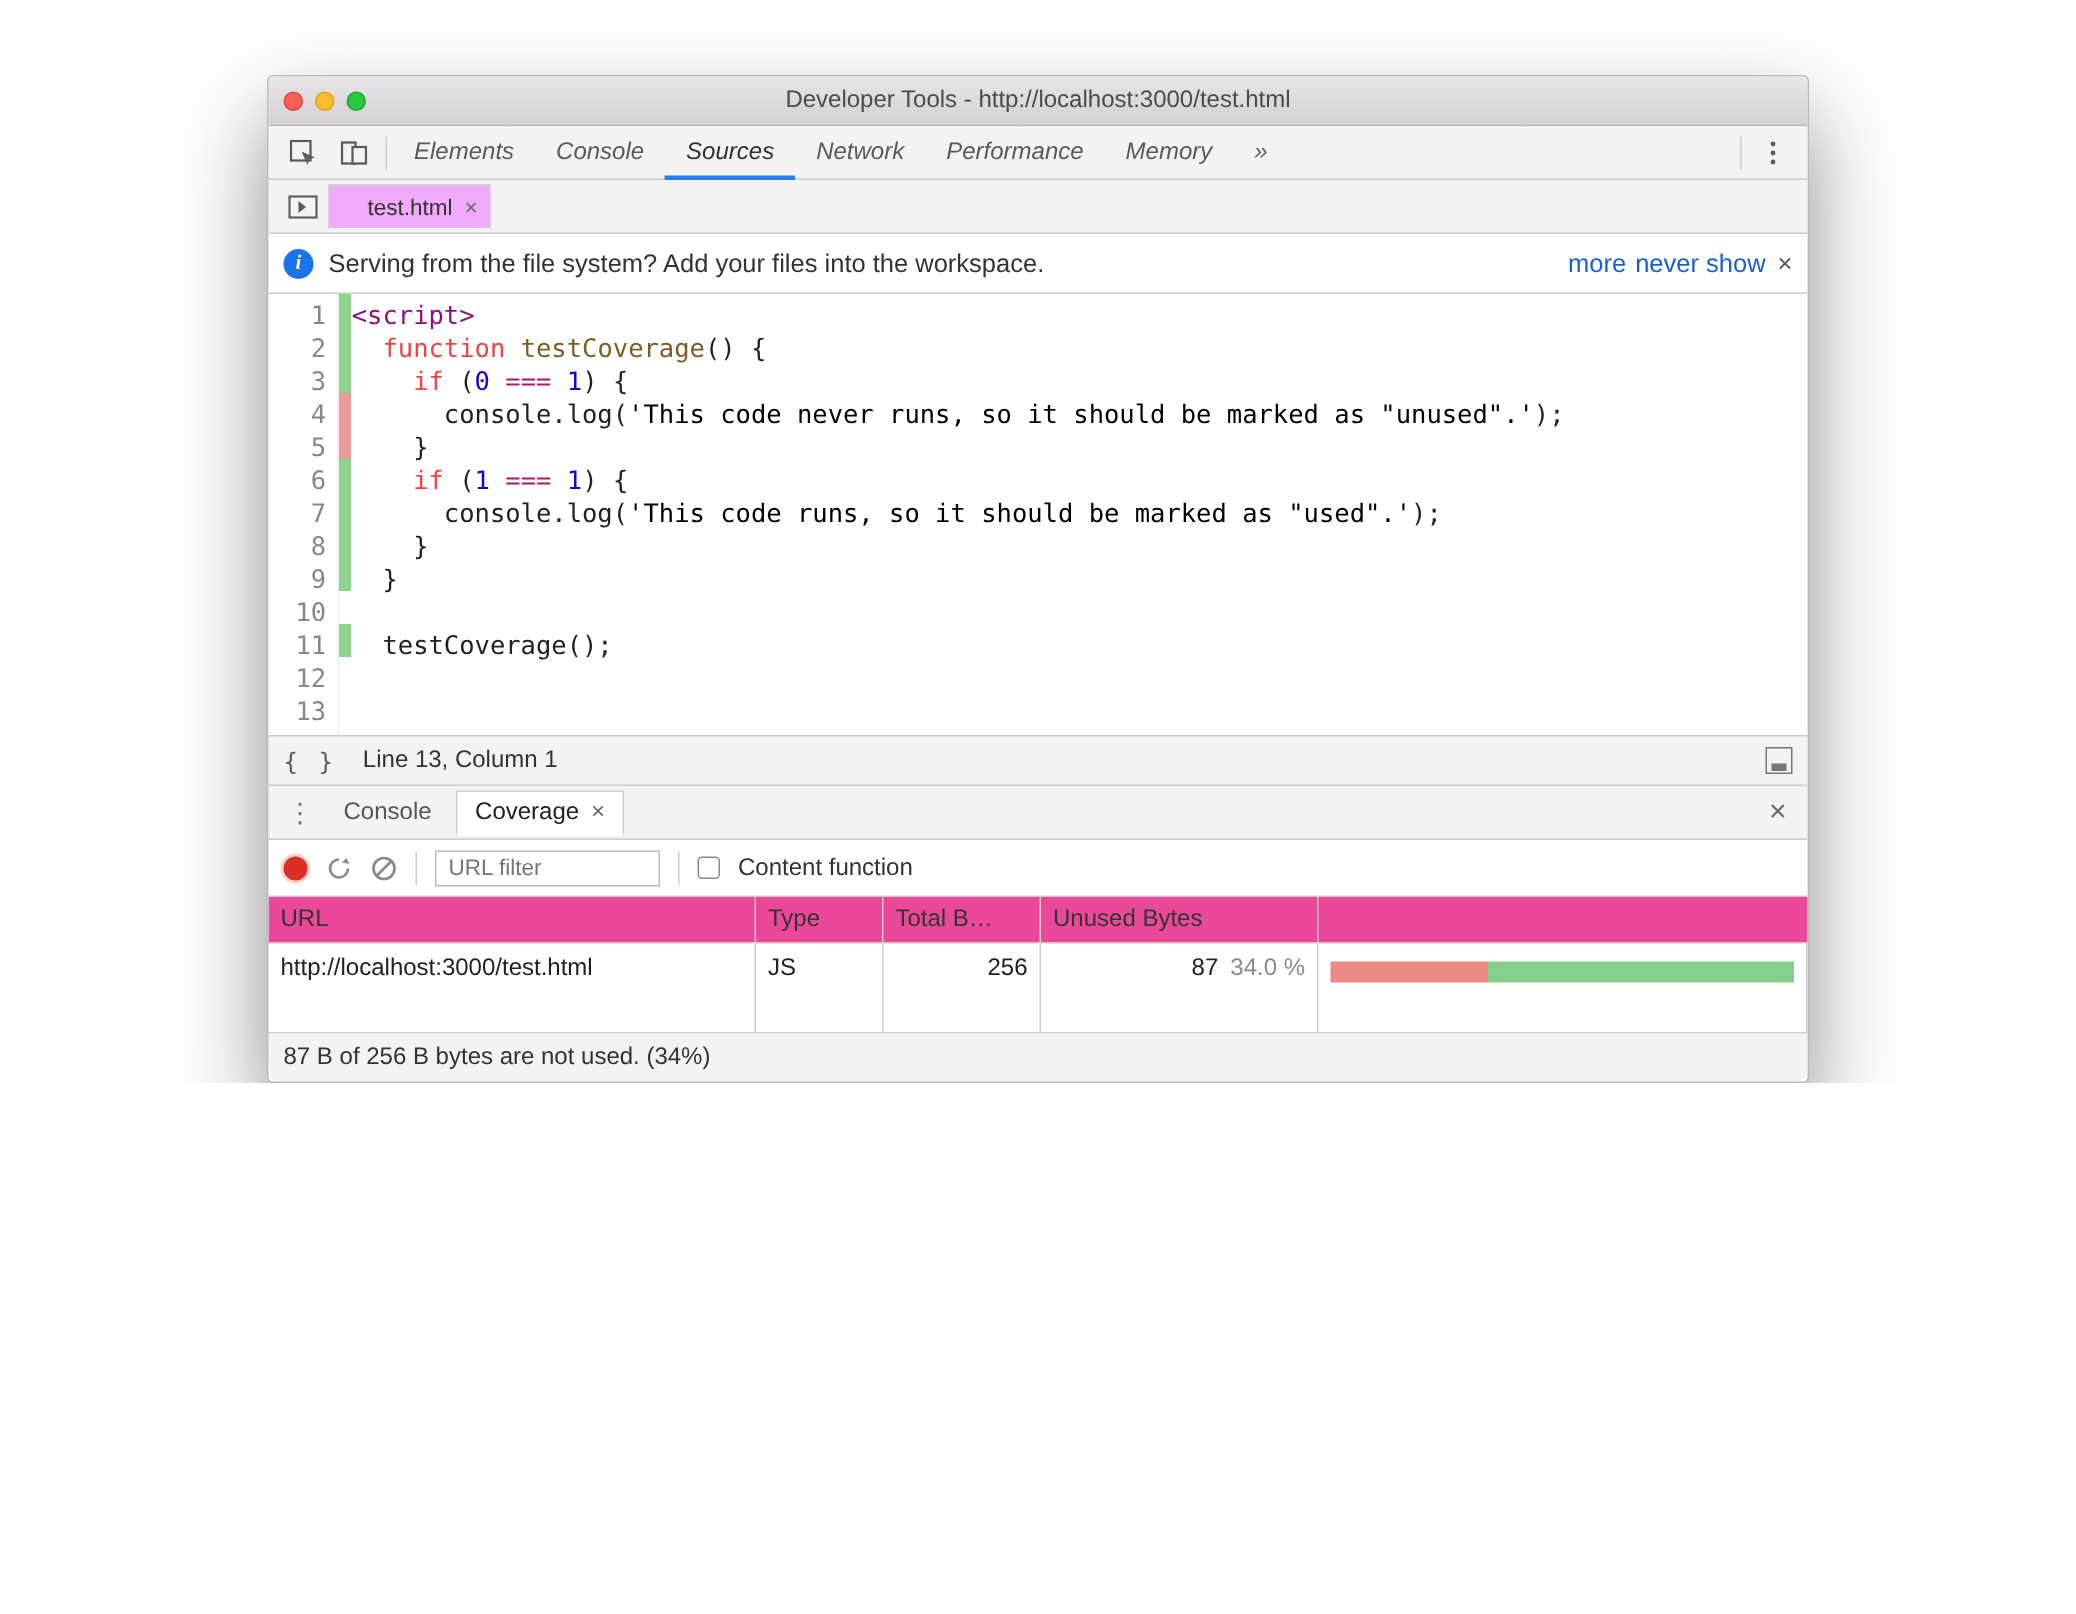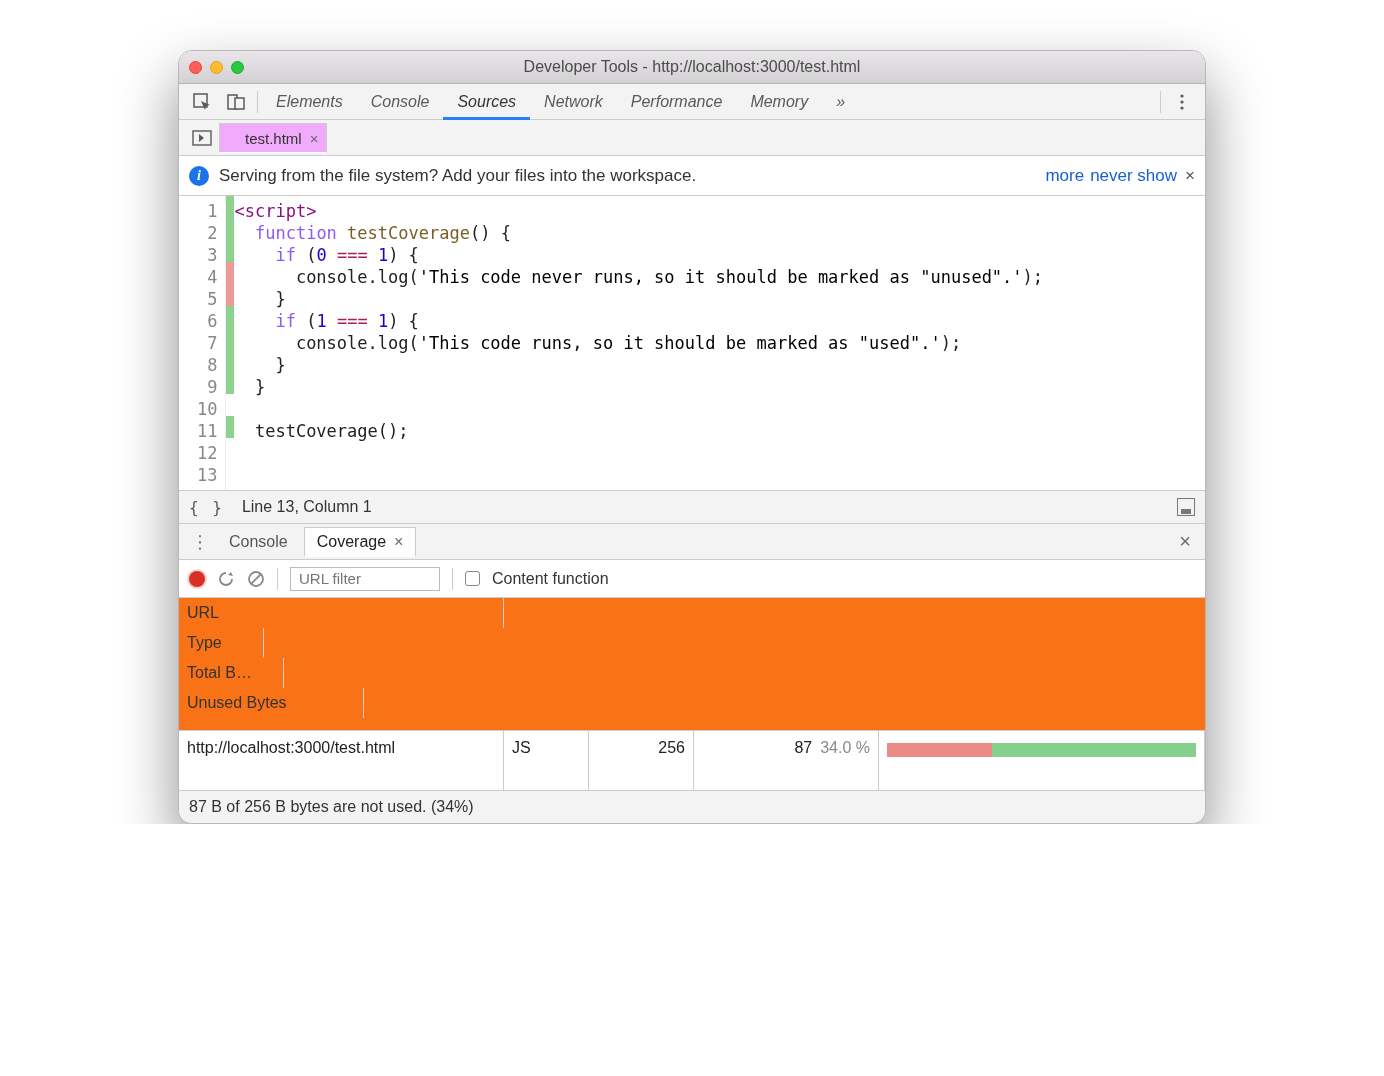--- a/index.html
+++ b/index.html
@@ -7,21 +7,21 @@
     font-family: -apple-system, BlinkMacSystemFont, "Segoe UI", Helvetica, Arial, sans-serif;
     background: #fff;
     display: flex;
     align-items: flex-start;
     justify-content: center;
   }
   .window {
     width: 1028px;
     margin: 50px 0 0 0;
     border: 1px solid #b8b8b8;
-    border-radius: 14px;
+    border-radius: 4px;
     box-shadow: 0 28px 60px rgba(0,0,0,0.45);
     overflow: hidden;
     background: #fff;
   }
   
   .titlebar {
     height: 33px;
     background: linear-gradient(#e8e6e8, #d3d1d3);
     border-bottom: 1px solid #b4b2b4;
     display: flex;
@@ -108,21 +108,21 @@
   .gutter { background:#fff; border-right:1px solid #eee; text-align:right; color:#888; padding: 4px 0 4px 0;}
   .gutter .ln { padding: 0 8px 0 18px; height:22px; line-height:22px;}
   .covcol { width:8px; }
   .covcol .cv { height:22px; width:8px;}
   .cv.g { background:#8dd28d; }
   .cv.r { background:#ef9a9a; }
   .cv.n { background:transparent; }
   .code { padding: 4px 0; flex:1; }
   .code .cl { height:22px; line-height:22px; white-space:pre; padding-left:0;}
   .t-tag { color:#881280; }
-  .t-kw { color:#8b5cf6; }
+  .t-kw { color:#ef4444; }
   .t-num { color:#1c00cf; }
   .t-str { color:#000000; }
   .t-op { color:#a71d5d; }
   .t-plain { color:#222; }
   .t-name { color:#795e26; }
   
   .codestatus {
     height:34px;
     background:#f3f3f3;
     border-top:1px solid #ccc;
@@ -181,25 +181,24 @@
     font-size:15px;
     color:#888;
     padding:0 8px;
     width:150px;
     background:#fff;
   }
   .covtb .cb { width:15px; height:15px; border:1px solid #888; border-radius:3px; display:inline-block; background:#fff;}
   
   .covhdr {
     display:flex;
-    background:#f97316;
+    background:#ec4899;
     border-bottom:1px solid #ccc;
     font-size:16px;
     color:#333;
-    flex-direction:column;
   }
   .covhdr .c { padding:6px 8px; border-right:1px solid #ccc; }
   .c.url { width:325px; }
   .c.type { width:85px; }
   .c.total { width:105px; text-align:left; white-space:nowrap; overflow:hidden;}
   .c.unused { width:185px; }
   .c.bar { flex:1; border-right:0;}
   .covrow {
     display:flex;
     background:#fff;

